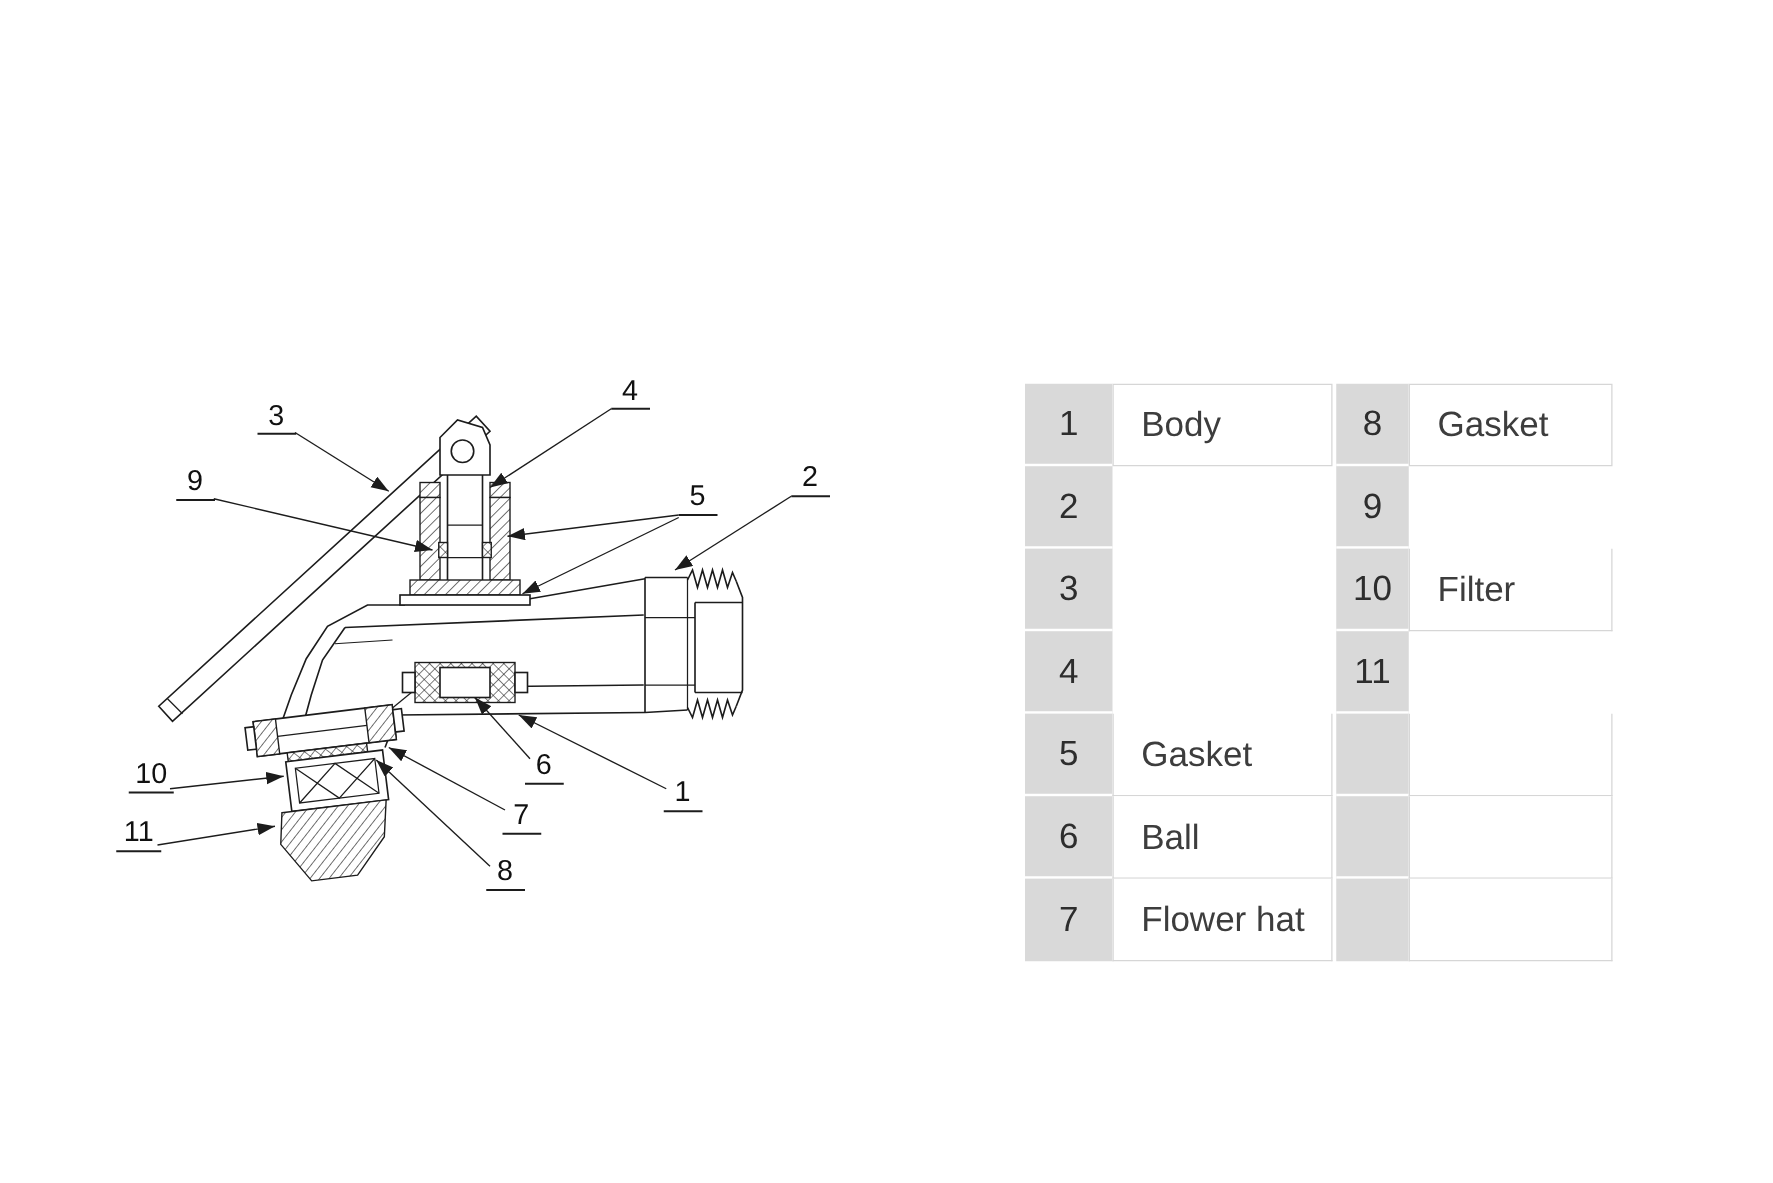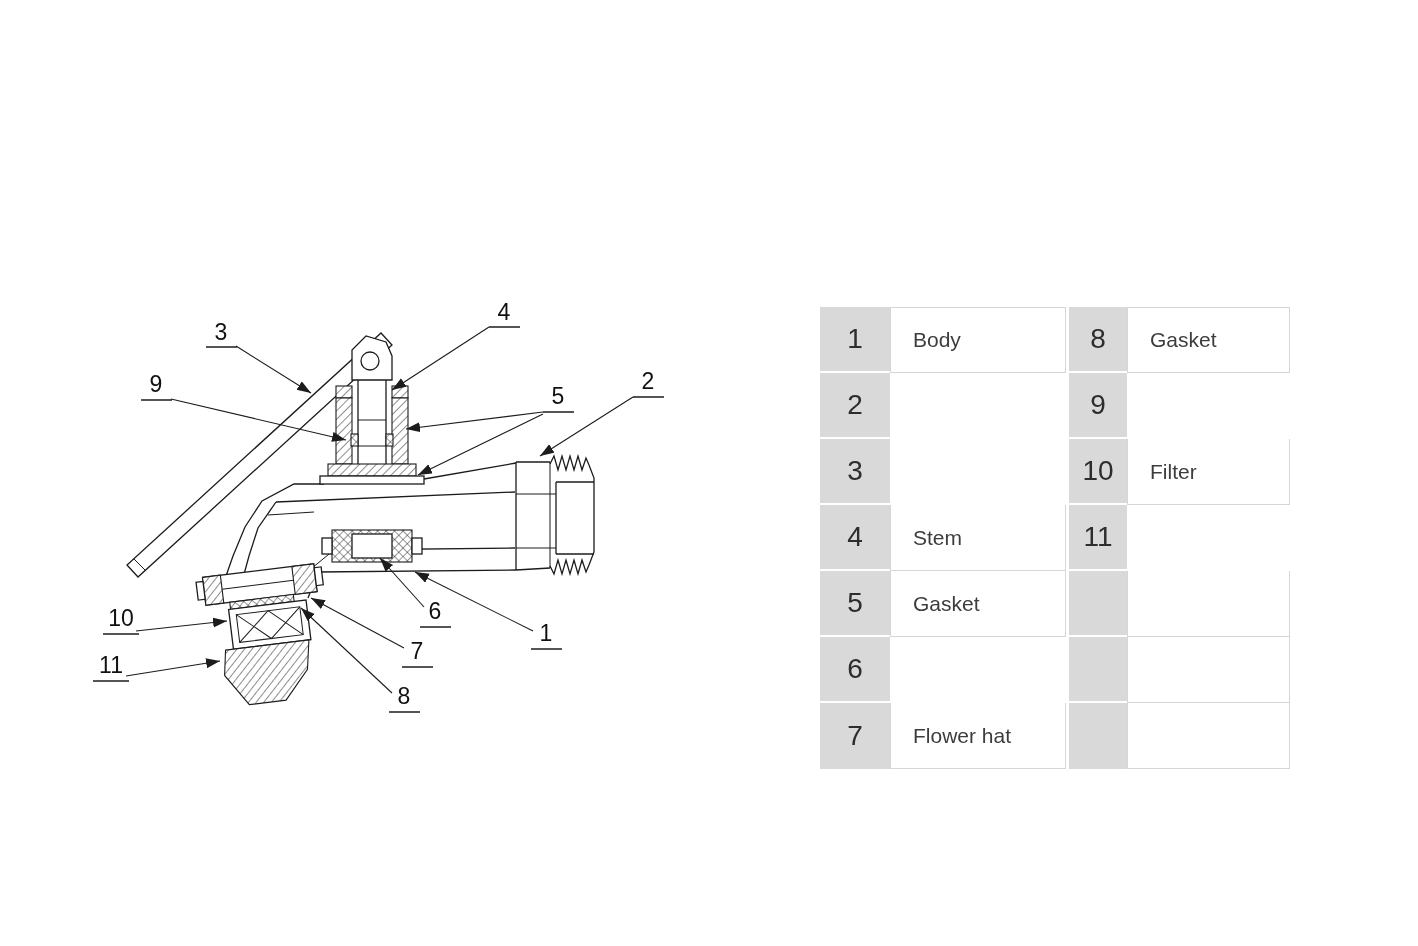--- a/index.html
+++ b/index.html
@@ -29,21 +29,21 @@
   .pnum {
     background: #d9d9d9; color: #2d2d2d;
     display: flex; align-items: center; justify-content: center;
     font-size: 28px; border-bottom: 2px solid #ffffff;
   }
   .ptable .prow:last-child .pnum { border-bottom: none; }
   .plabel {
     background: #ffffff; color: #3d3d3d;
     border: 1px solid #d6d6d6; border-top: none;
     display: flex; align-items: center;
-    padding-left: 22px; font-size: 21px;
+    padding-left: 22px; font-size: 28px;
   }
   .ptable .prow:first-child .plabel { border-top: 1px solid #d6d6d6; }
   .ptable-left .pnum { width: 70px; }
   .ptable-left .plabel { width: 176px; }
   .ptable-right .pnum { width: 58px; }
   .ptable-right .plabel { width: 163px; }
 </style>
 </head>
 <body>
 
@@ -188,28 +188,28 @@
         <div class="plabel">Body</div>
       </div>
       <div class="prow">
         <div class="pnum">2</div>
       </div>
       <div class="prow">
         <div class="pnum">3</div>
       </div>
       <div class="prow">
         <div class="pnum">4</div>
-        <div class="plabel">Stem</div>
       </div>
       <div class="prow">
         <div class="pnum">5</div>
         <div class="plabel">Gasket</div>
       </div>
       <div class="prow">
         <div class="pnum">6</div>
+        <div class="plabel">Ball</div>
       </div>
       <div class="prow">
         <div class="pnum">7</div>
         <div class="plabel">Flower hat</div>
       </div>
     </div>
     <div class="ptable ptable-right">
       <div class="prow">
         <div class="pnum">8</div>
         <div class="plabel">Gasket</div>

